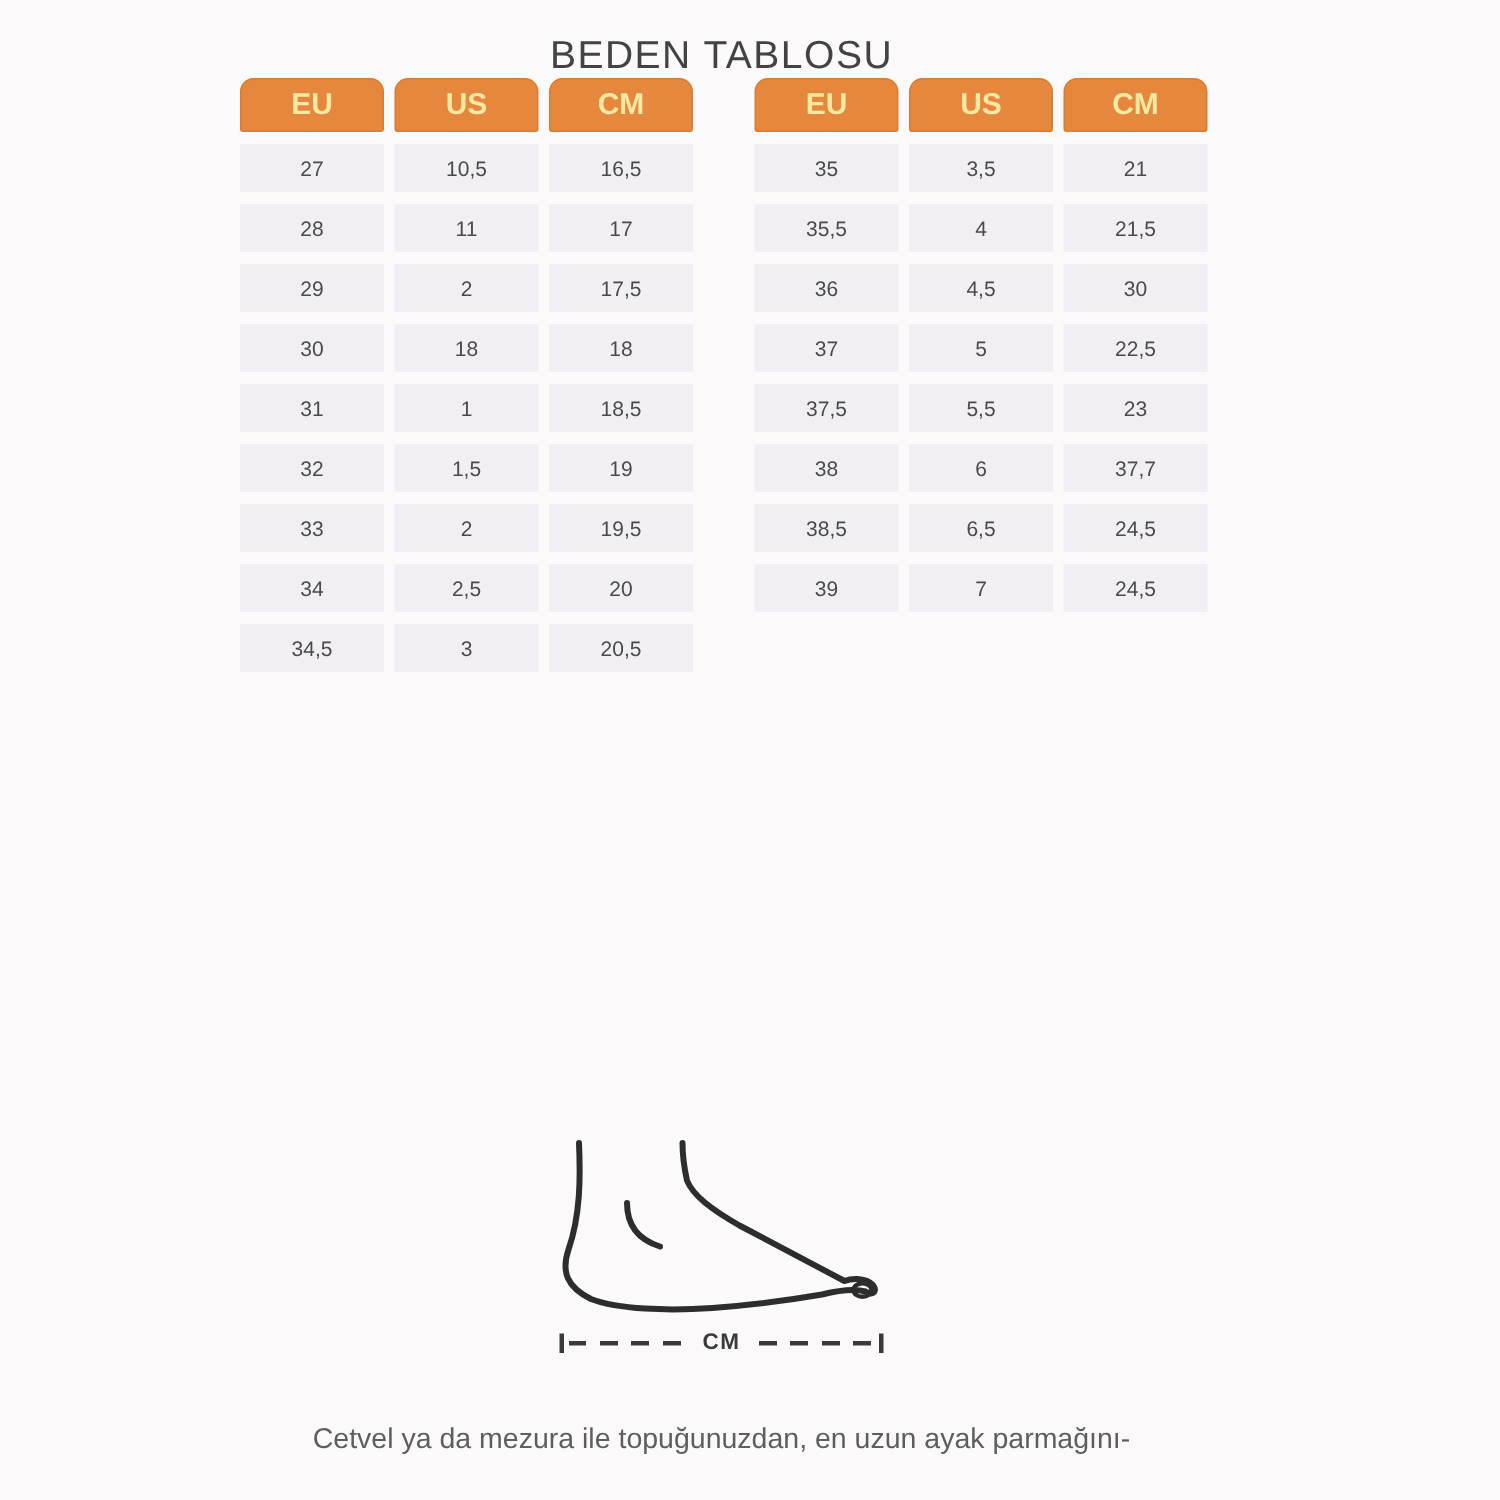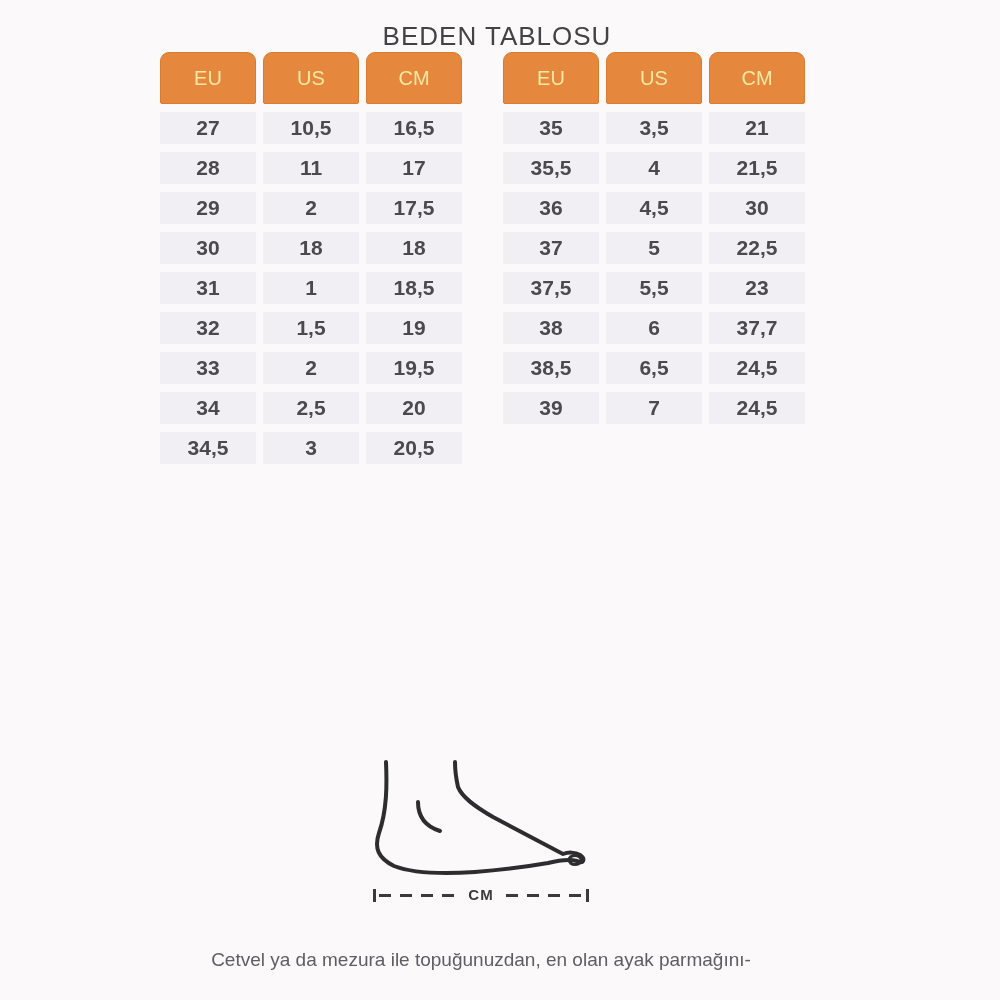--- a/index.html
+++ b/index.html
@@ -2,44 +2,44 @@
 <html><head>
 <meta charset="utf-8">
 <style>
   html,body { margin:0; padding:0; }
   body {
     width:1000px; height:1000px; position:relative; overflow:hidden;
     background:var(--bg,#FBF9FA);
     font-family:"Liberation Sans", sans-serif;
   }
   .title {
-    position:absolute; top:4px; left:16px; width:962px;
+    position:absolute; top:4px; left:0; width:962px;
     text-align:center; font-size:26px; font-weight:400;
     color:var(--title,#434346); letter-spacing:1px;
   }
   .size-table {
     position:absolute; top:52px; width:302px;
     display:grid; grid-template-columns:repeat(3,1fr);
     column-gap:7px; row-gap:8px;
   }
   #table-left  { left:160px; }
   #table-right { left:503px; }
   .th {
-    height:52px; border-radius:9px 9px 2px 2px;
+    height:36px; border-radius:9px 9px 2px 2px;
     background:var(--orange,#E5873C);
     border:1px solid var(--orange-border,#DA7C30);
     box-sizing:border-box;
     color:var(--header-text,#F8E8A2);
-    font-weight:normal; font-size:20px;
+    font-weight:bold; font-size:20px;
     display:flex; align-items:center; justify-content:center;
   }
   .trow { display:contents; }
   .td {
     height:32px; background:var(--row,#F1EFF3);
-    color:var(--cell,#4A4A4E); font-weight:bold; font-size:21px;
+    color:var(--cell,#4A4A4E); font-weight:normal; font-size:14px;
     display:flex; align-items:center; justify-content:center;
   }
   .foot-svg {
     position:absolute; left:360px; top:745px; width:250px; height:140px;
     color:var(--foot,#2D2D2F);
   }
   .measure-line {
     position:absolute; left:373px; top:888px; width:216px; height:14px;
     display:flex; align-items:center;
   }
@@ -112,16 +112,16 @@
 
 <div class="measure-line">
   <div class="tick"></div>
   <div class="dashes"></div>
   <span class="cm-label">CM</span>
   <div class="dashes"></div>
   <div class="tick"></div>
 </div>
 
 <p class="note">
-  <span>Cetvel ya da mezura ile topuğunuzdan, en olan ayak parmağını-</span><br>
+  <span>Cetvel ya da mezura ile topuğunuzdan, en uzun ayak parmağını-</span><br>
   <br>
   <span>kendi ayak numaranızı bulabilirsiniz.</span>
 </p>
 
 </body></html>

